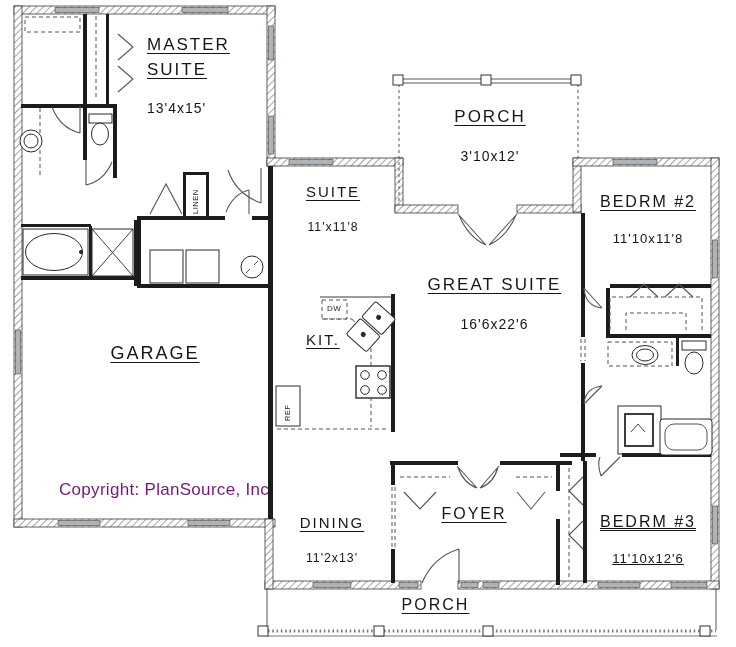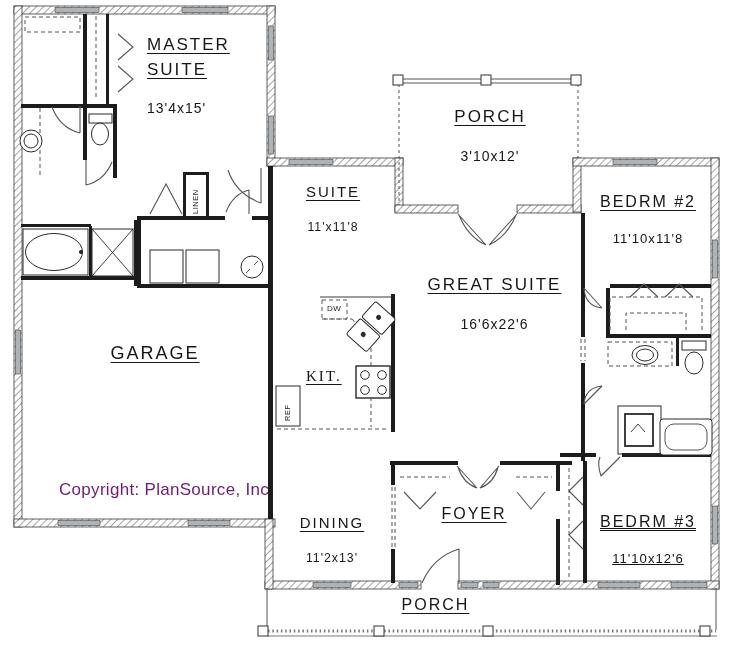--- a/index.html
+++ b/index.html
@@ -218,21 +218,21 @@
 
   <div class="room-label" style="left:407px;top:273px;width:175px;font-size:17px;">
     <span class="rn">GREAT SUITE</span>
     <span class="rd">16'6x22'6</span>
   </div>
 
   <div class="room-label" style="left:95px;top:340px;width:120px;font-size:18px;">
     <span class="rn">GARAGE</span>
   </div>
 
-  <div class="room-label" style="left:306px;top:366px;width:50px;text-align:left;font-size:15px;font-family:Liberation Serif, serif;">
+  <div class="room-label" style="left:306px;top:329px;width:50px;text-align:left;font-size:15px;">
     <span class="rn">KIT.</span>
   </div>
 
   <div class="room-label" style="left:292px;top:512px;width:80px;font-size:15px;">
     <span class="rn">DINING</span>
     <span class="rd">11'2x13'</span>
   </div>
 
   <div class="room-label" style="left:434px;top:502px;width:80px;font-size:16px;">
     <span class="rn">FOYER</span>

